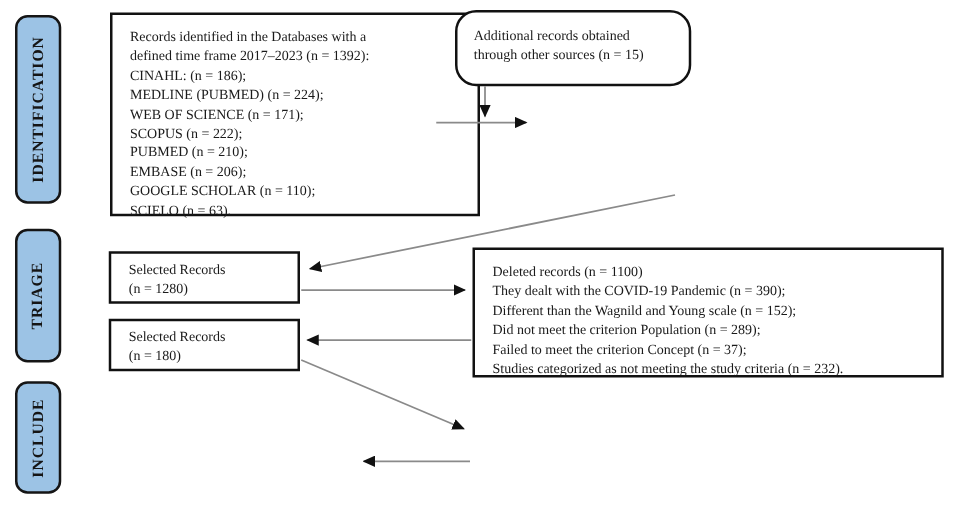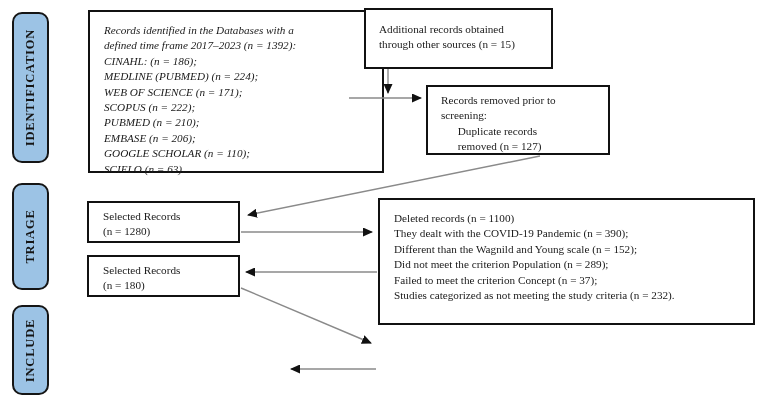--- a/index.html
+++ b/index.html
@@ -46,26 +46,26 @@
     position: absolute;
     background: #ffffff;
     border: 2px solid var(--box-border);
   }
   .box-text {
     white-space: pre-wrap;
     font-size: 11.2px;
     line-height: 15.4px;
     color: #1a1a1a;
   }
-  #box-records-identified { left: 88px;  top: 10px;  width: 296px; height: 163px; padding: 11px 4px 0 14px; font-style: italic; }
-  #box-additional-records { left: 364px; top: 8px;   width: 189px; height: 61px;  padding: 12px 4px 0 13px; }
+  #box-records-identified { left: 88px;  top: 10px;  width: 296px; height: 163px; padding: 11px 4px 0 14px; }
+  #box-additional-records { left: 364px; top: 8px;   width: 189px; height: 61px;  padding: 12px 4px 0 13px; border-radius: 17px; }
   #box-records-removed    { left: 426px; top: 85px;  width: 184px; height: 70px;  padding: 6px 4px 0 13px;  }
   #box-selected-1280      { left: 87px;  top: 201px; width: 153px; height: 42px;  padding: 6px 4px 0 14px;  }
   #box-selected-180       { left: 87px;  top: 255px; width: 153px; height: 42px;  padding: 6px 4px 0 14px;  }
-  #box-deleted-1100       { left: 378px; top: 198px; width: 377px; height: 127px; padding: 11px 4px 0 14px; }
+  #box-deleted-1100       { left: 378px; top: 198px; width: 377px; height: 104px; padding: 11px 4px 0 14px; }
   #box-deleted-174        { left: 377px; top: 323px; width: 375px; height: 74px;  padding: 9px 4px 0 14px;  }
   #box-studies-included   { left: 85px;  top: 343px; width: 200px; height: 54px;  padding: 11px 4px 0 14px; }
 
   .arrows {
     position: absolute;
     left: 0; top: 0;
     width: 766px; height: 411px;
     pointer-events: none;
   }
   .arrows line { stroke: var(--arrow-line); stroke-width: 1.4; }
@@ -93,26 +93,20 @@
 WEB OF SCIENCE (n = 171);
 SCOPUS (n = 222);
 PUBMED (n = 210);
 EMBASE (n = 206);
 GOOGLE SCHOLAR (n = 110);
 SCIELO (n = 63).</div>
   </div>
   <div class="box" id="box-additional-records">
     <div class="box-text">Additional records obtained
 through other sources (n = 15)</div>
-  </div>
-  <div class="box" id="box-records-removed">
-    <div class="box-text">Records removed prior to
-screening:
-      Duplicate records
-      removed (n = 127)</div>
   </div>
   <div class="box" id="box-selected-1280">
     <div class="box-text">Selected Records
 (n = 1280)</div>
   </div>
   <div class="box" id="box-selected-180">
     <div class="box-text">Selected Records
 (n = 180)</div>
   </div>
   <div class="box" id="box-deleted-1100">

